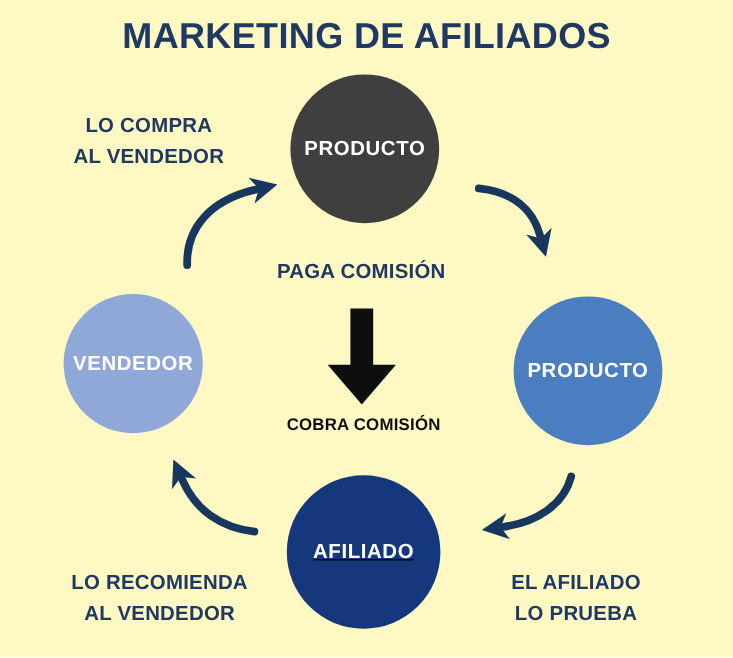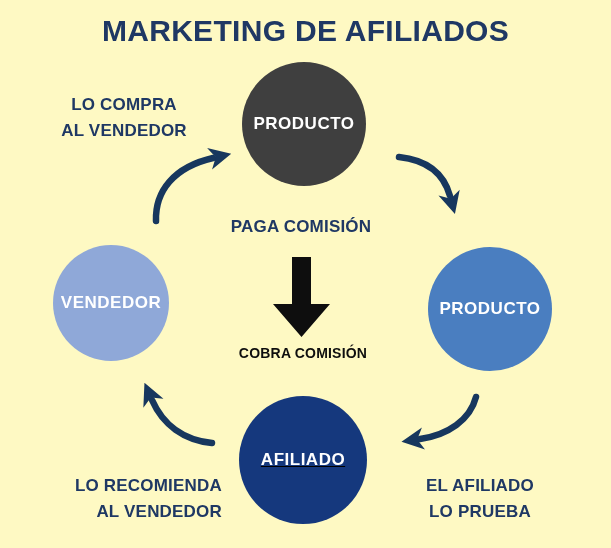--- a/index.html
+++ b/index.html
@@ -46,21 +46,21 @@
     font-size: 17px;
     font-weight: 800;
     line-height: 1.5;
     color: #1f3864;
     letter-spacing: 0.2px;
   }
   .lbl-top-left     { left:  35px; top:  92px; width: 178px; }
   .lbl-top-right    { left: 370px; top:  92px; width: 176px; }
   .lbl-center-top   { left: 211px; top: 214px; width: 180px; }
   .lbl-center-bottom{ left: 213px; top: 343px; width: 180px; color: #0e0e0e; font-size: 14px; }
-  .lbl-bottom-left  { left:  44px; top: 473px; width: 178px; text-align: right; }
+  .lbl-bottom-left  { left:  44px; top: 473px; width: 178px; }
   .lbl-bottom-right { left: 392px; top: 473px; width: 176px; }
   .arrows-layer {
     position: absolute;
     left: 0; top: 0;
     width: 611px; height: 548px;
     pointer-events: none;
   }
   .curved-arrow {
     fill: none;
     stroke: #17375e;

